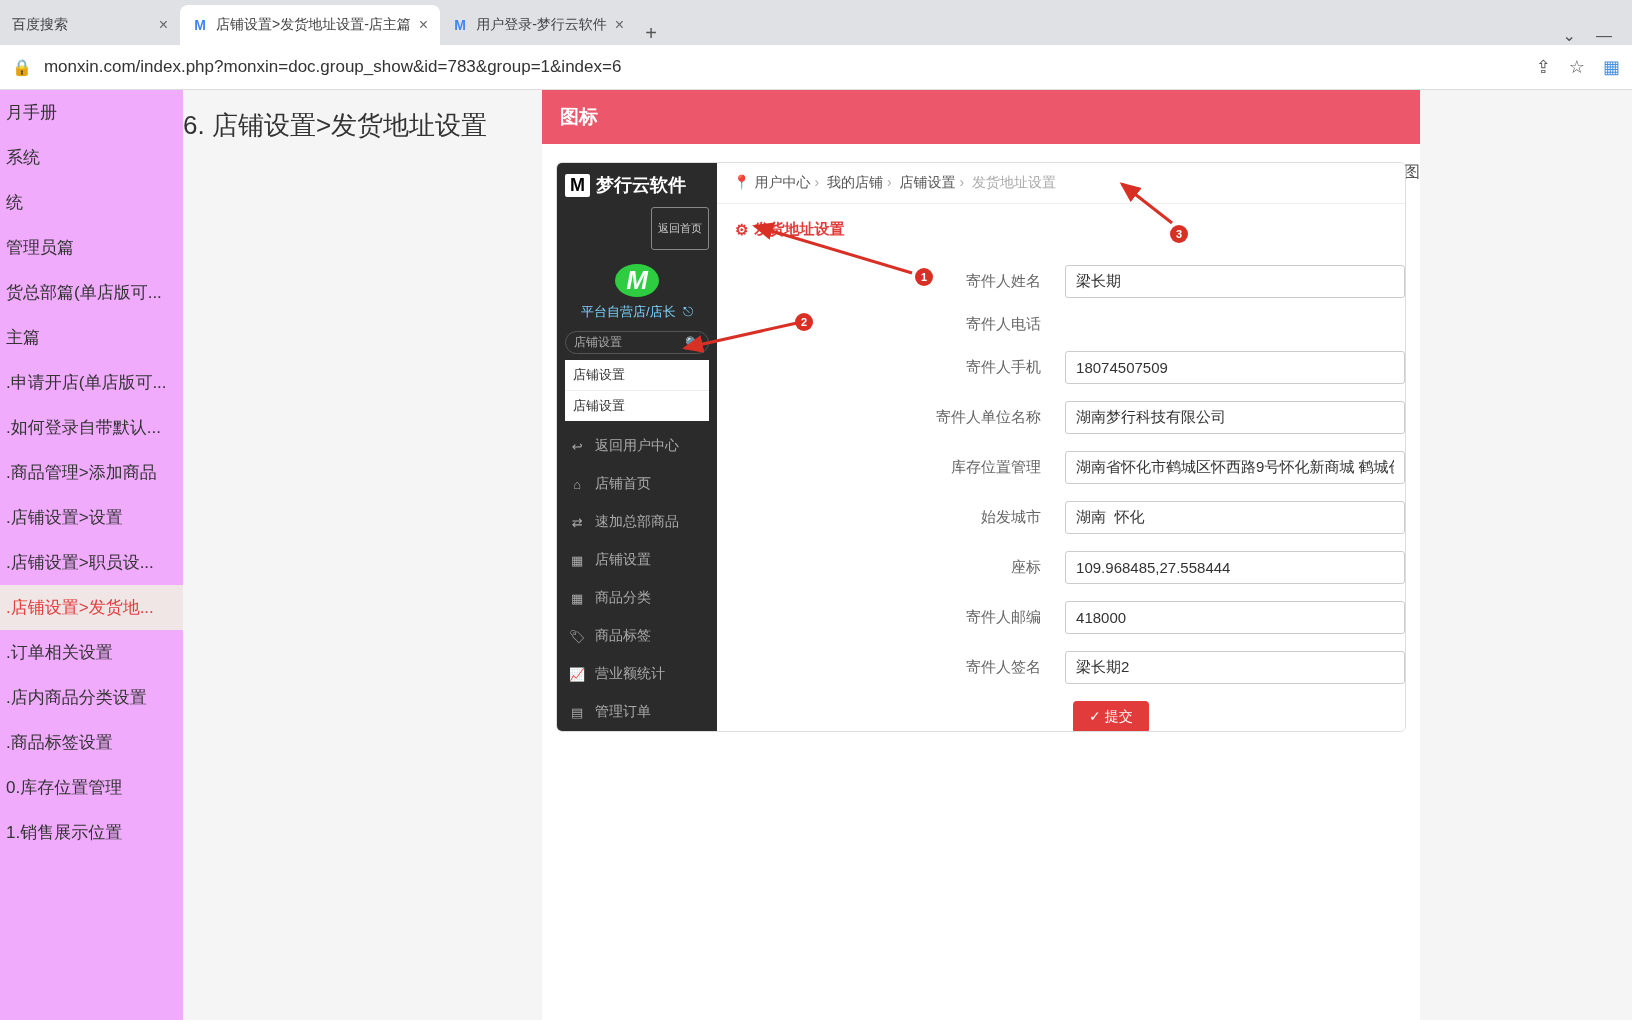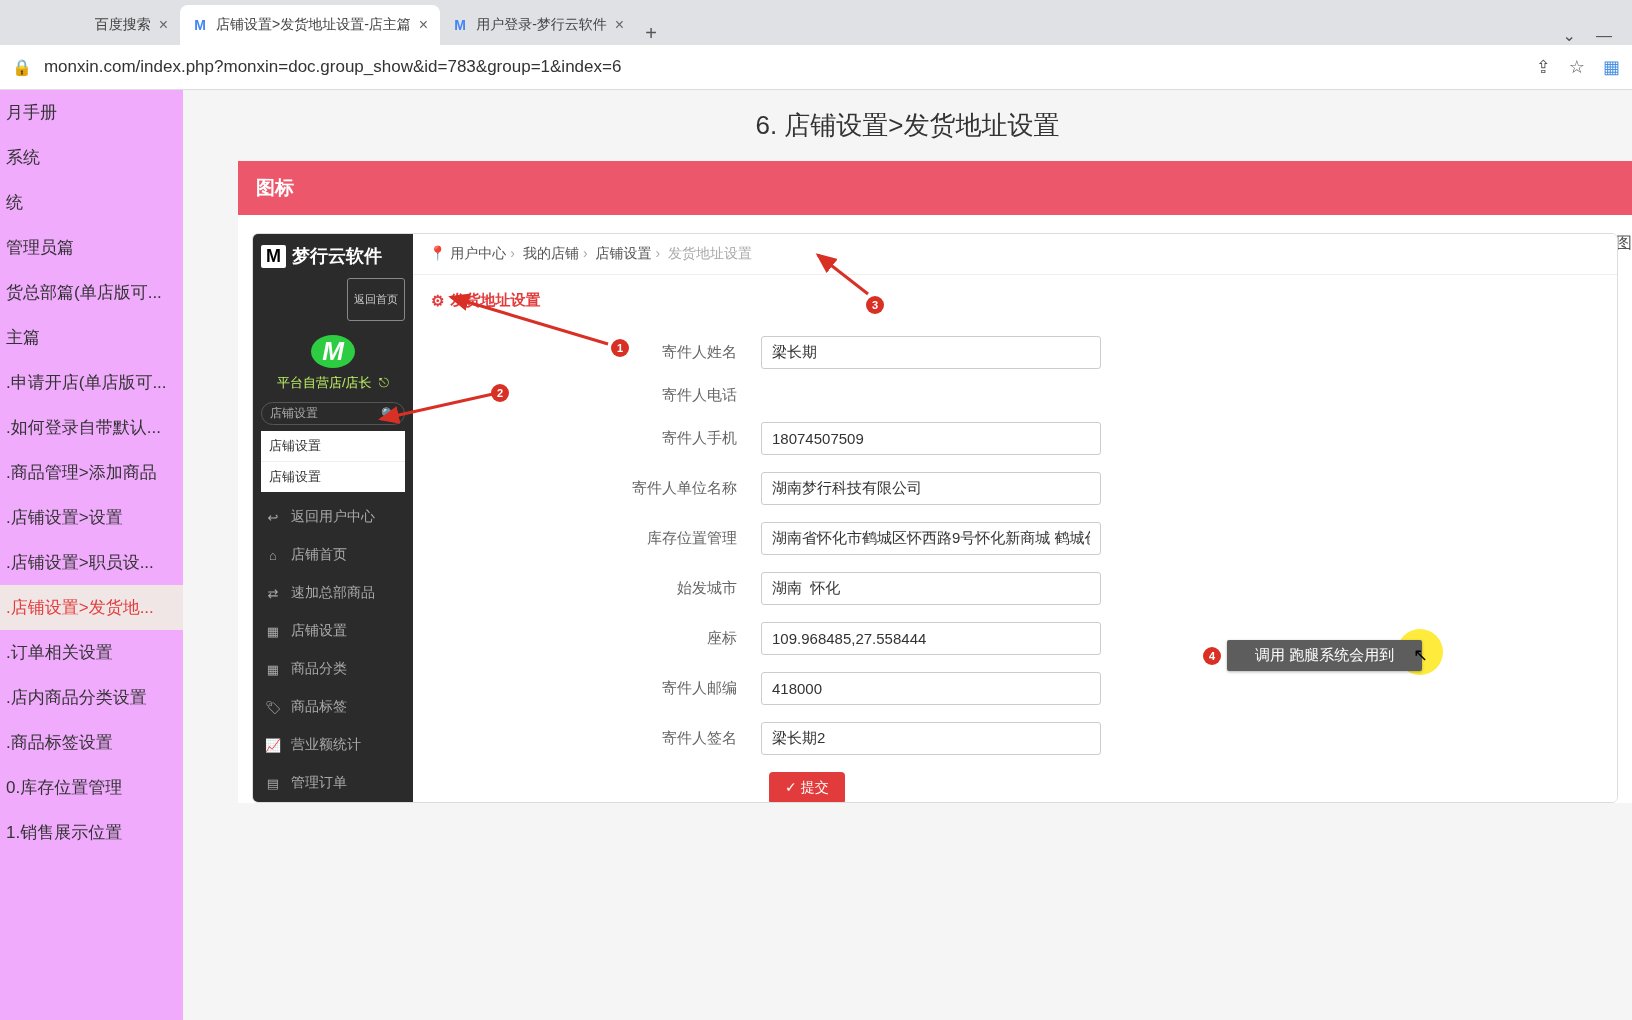--- a/index.html
+++ b/index.html
@@ -3,55 +3,55 @@
 <meta charset="utf-8">
 <style>
 * { margin: 0; padding: 0; box-sizing: border-box; }
 body { font-family: "Microsoft YaHei", Arial, sans-serif; background: #f5f5f5; width: 1632px; height: 1020px; overflow: hidden; }
 
 
 .browser-tabs { height: 45px; background: #dfe1e5; display: flex; align-items: flex-end; padding-left: 0; }
 .tab { height: 40px; padding: 0 12px; display: flex; align-items: center; gap: 8px; font-size: 14px; color: #444; background: #dfe1e5; border-radius: 8px 8px 0 0; min-width: 180px; max-width: 280px; position: relative; }
 .tab.active { background: #fff; }
 .tab-favicon { width: 16px; height: 16px; display: inline-flex; align-items: center; justify-content: center; }
-.tab-title { flex: 1; white-space: nowrap; overflow: hidden; text-overflow: ellipsis; text-align: right; }
+.tab-title { flex: 1; white-space: nowrap; overflow: hidden; text-overflow: ellipsis; }
 .tab-close { cursor: pointer; color: #666; font-size: 16px; }
 .new-tab { width: 30px; text-align: center; font-size: 20px; color: #555; cursor: pointer; }
 .window-controls { margin-left: auto; display: flex; gap: 20px; padding-right: 20px; align-items: center; }
 .win-btn { font-size: 16px; color: #555; }
 
 .addr-bar { height: 45px; background: #fff; display: flex; align-items: center; padding: 0 12px; gap: 12px; border-bottom: 1px solid #ddd; }
 .lock-icon { color: #666; }
 .url { flex: 1; color: #333; font-size: 17px; }
 .addr-icons { display: flex; gap: 18px; align-items: center; color: #555; font-size: 18px; }
 
 
 .main { display: flex; height: calc(1020px - 90px); }
 
 
 .doc-sidebar { width: 183px; background: #f0abfc; overflow-y: auto; }
 .doc-sidebar .doc-item { padding: 11px 6px; font-size: 17px; color: #333; cursor: pointer; white-space: nowrap; overflow: hidden; text-overflow: ellipsis; }
 .doc-sidebar .doc-item.active { background: #f0e6e6; color: #e23b3b; }
 
 
-.content { flex: 1; background: #f5f5f5; padding: 0; display: flex; flex-direction: column; }
+.content { flex: 1; background: #f5f5f5; padding: 0; display: flex; flex-direction: row; }
 .page-title { text-align: center; font-size: 26px; color: #333; padding: 18px 0; }
 .card { background: #fff; margin: 0 0 0 55px; }
 .card-header { background: #ec576b; color: #fff; padding: 14px 18px; font-size: 19px; font-weight: bold; }
 .card-body { padding: 18px 14px 0 14px; background: #fff; position: relative; }
 .card-right-tab { position: absolute; right: 0; top: 18px; border-left: 4px solid #ec576b; padding-left: 8px; color: #555; font-size: 16px; }
 
 
 .app-panel { display: flex; background: #fff; border: 1px solid #ddd; border-radius: 6px; overflow: hidden; height: 570px; position: relative; }
 .app-side { width: 160px; background: #2b2b2b; color: #ccc; display: flex; flex-direction: column; font-size: 14px; position: relative; }
 .app-logo { display: flex; align-items: center; gap: 6px; padding: 10px 8px; color: #fff; font-size: 18px; font-weight: bold; }
 .logo-m { background: #fff; color: #000; font-weight: 900; padding: 1px 5px; border-radius: 2px; font-size: 18px; }
 .return-btn { margin: 0 8px 10px auto; border: 1px solid #888; font-size: 11px; padding: 13px 6px; border-radius: 3px; color: #ccc; }
 .avatar { width: 44px; height: 44px; border-radius: 50%; background: #2ecc40; margin: 4px auto 6px; display: flex; align-items: center; justify-content: center; color: #fff; font-size: 26px; font-weight: bold; font-style: italic; }
-.store-name { text-align: center; font-size: 13px; color: #bef264; padding-bottom: 6px; }
+.store-name { text-align: center; font-size: 13px; color: #7dd3fc; padding-bottom: 6px; }
 .search-box { margin: 4px 8px; display: flex; align-items: center; border: 1px solid #555; border-radius: 12px; padding: 2px 8px; font-size: 12px; color: #aaa; }
 .search-box span:first-child { flex: 1; }
 .dropdown { background: #fff; color: #333; margin: 2px 8px 6px 8px; font-size: 13px; }
 .dropdown div { padding: 6px 8px; border-bottom: 1px solid #eee; }
 .dropdown div:last-child { border-bottom: none; }
 .side-menu { list-style: none; }
 .side-menu li { padding: 10px 12px; font-size: 14px; color: #aaa; display: flex; align-items: center; gap: 10px; cursor: pointer; }
 .mi { width: 16px; text-align: center; font-size: 13px; }
 .collapse-handle { position: absolute; right: -14px; top: 260px; width: 14px; height: 48px; background: #444; display: flex; align-items: center; justify-content: center; color: #ccc; border-radius: 0 4px 4px 0; font-size: 12px; }
 

